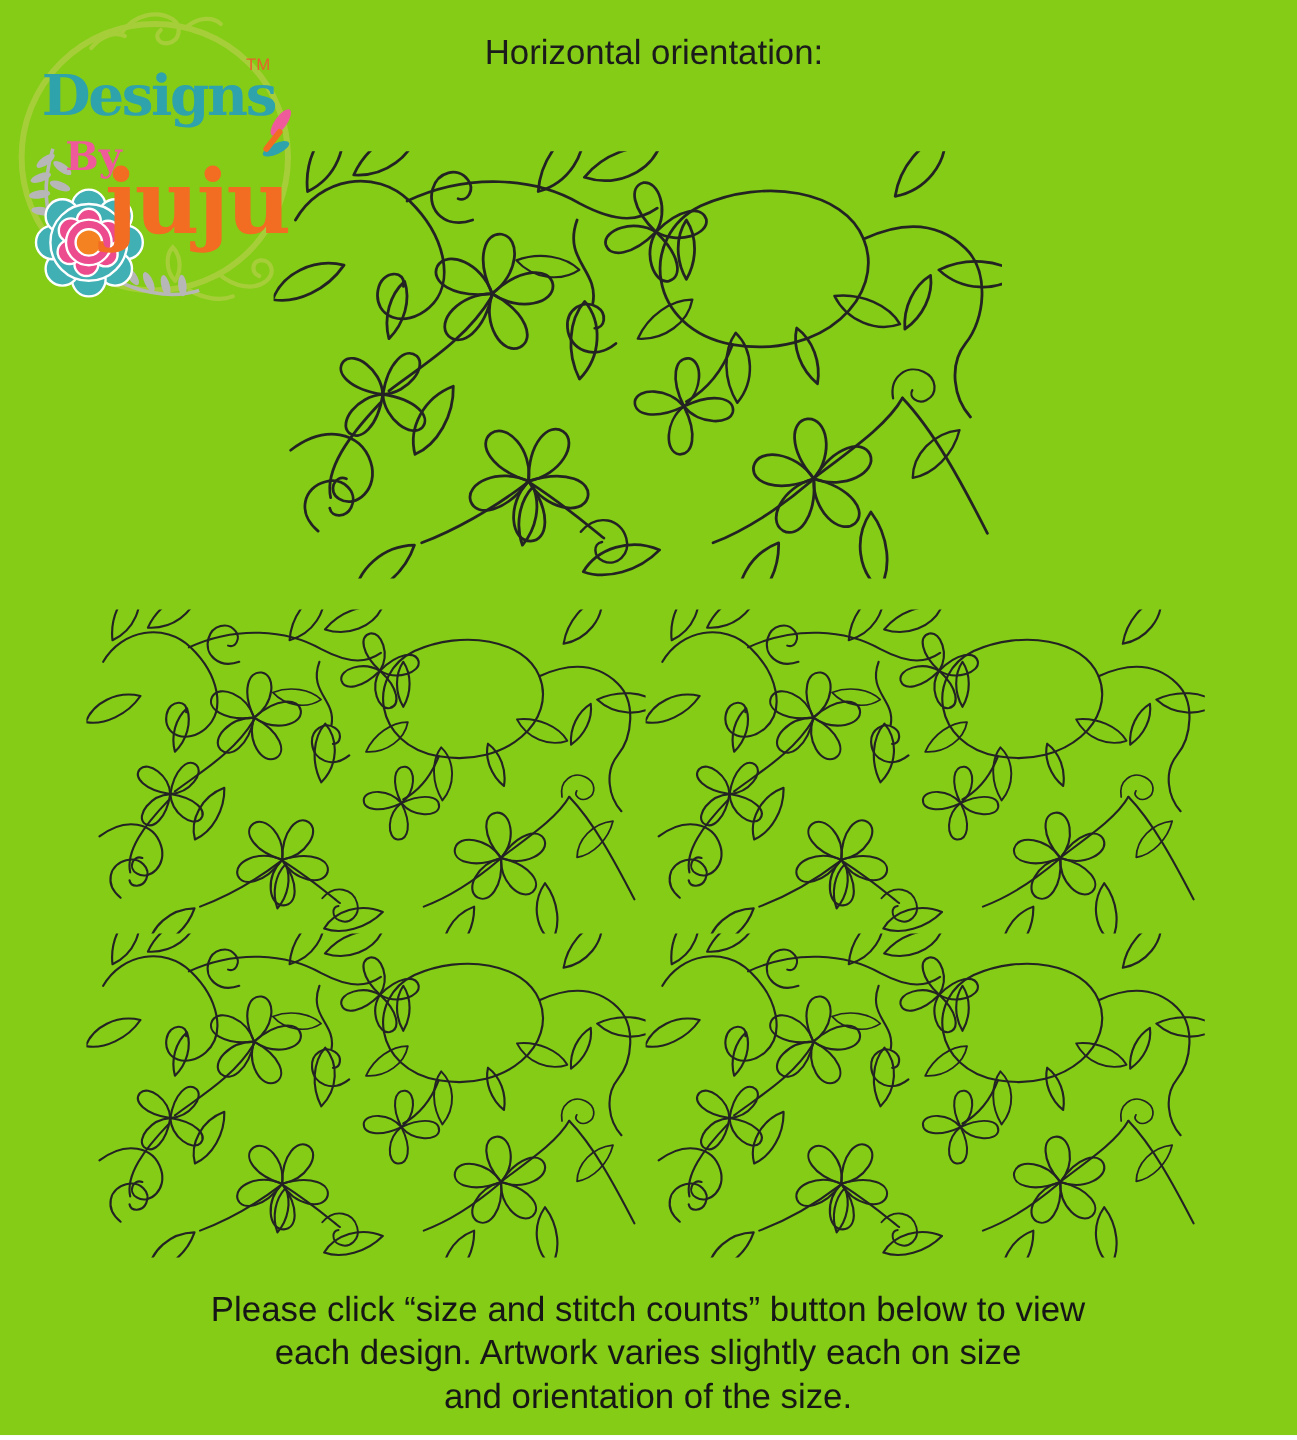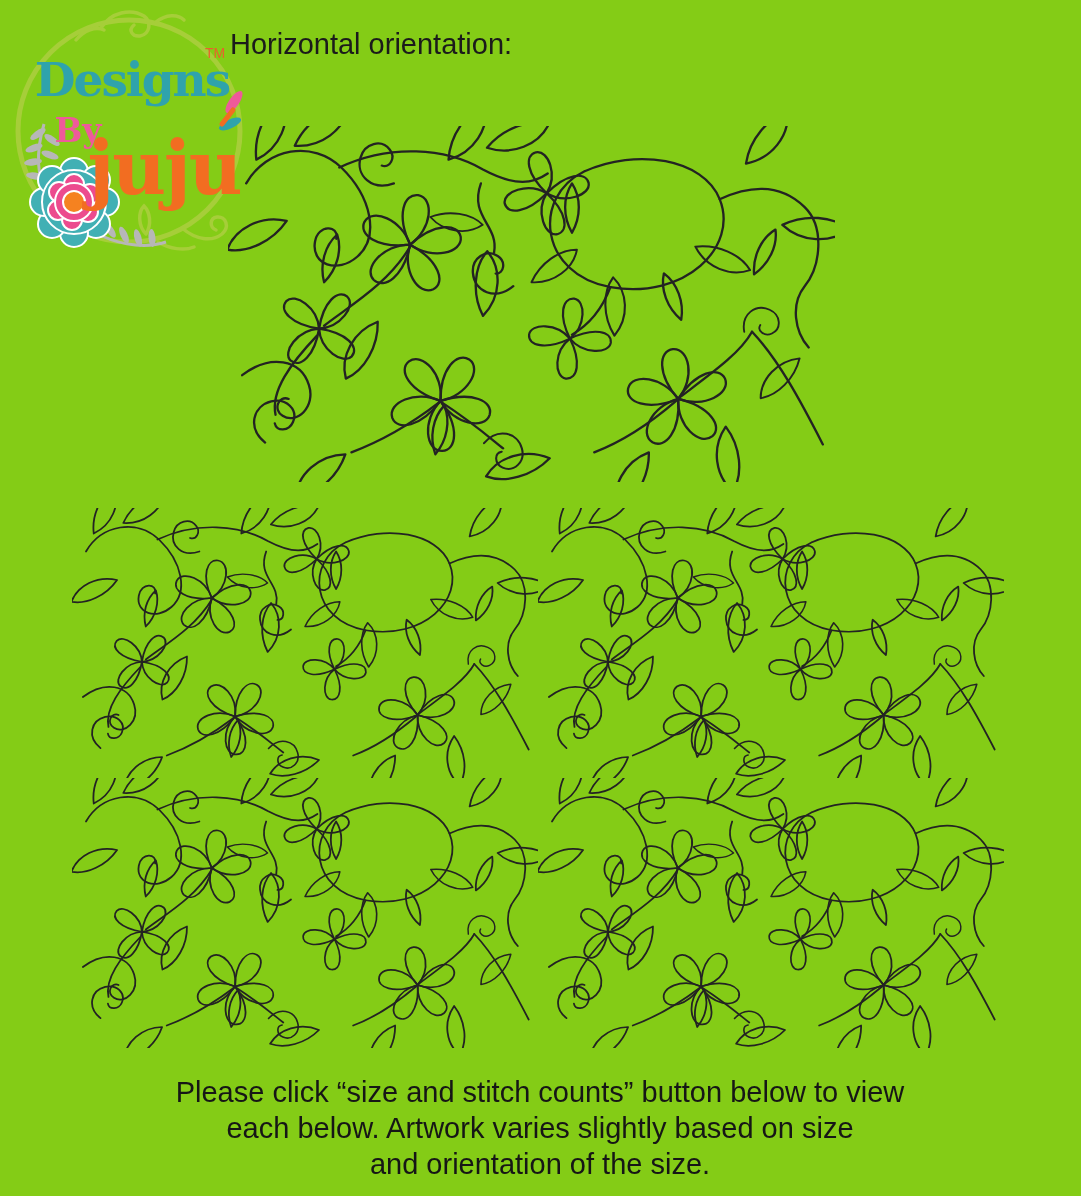--- a/index.html
+++ b/index.html
@@ -1,21 +1,21 @@
 <!DOCTYPE html>
 <html><head>
 <meta charset="utf-8">
 <style>
   html,body{margin:0;padding:0;background:#ffffff;}
   .canvas{
     position:relative;width:1081px;height:1196px;background:#84cc16;overflow:hidden;
     font-family:"Liberation Sans",sans-serif;color:#1b1b1b;
   }
   .logo{position:absolute;left:6px;top:6px;width:246px;height:246px;}
-  .header{position:absolute;left:230px;top:26px;width:630px;
+  .header{position:absolute;left:230px;top:26px;width:630px;text-align:center;
     font-size:29px;line-height:36px;color:#1b1b1b;}
   .header p{margin:0;}
   .top-block{position:absolute;left:228px;top:126px;width:607px;height:356px;}
   .grid{position:absolute;left:72px;top:508px;width:932px;height:540px;
     display:flex;flex-wrap:wrap;}
   .tile{width:466px;height:270px;display:block;}
   .footer{position:absolute;left:75px;top:1072px;width:930px;text-align:center;
     font-size:29px;line-height:32px;color:#161616;}
   .footer p{margin:4px;}
   svg{display:block;}
@@ -180,17 +180,17 @@
     <svg class="tile" viewBox="0 0 600 360" preserveAspectRatio="none">
         <use href="#tile"></use>
       </svg>
     <svg class="tile" viewBox="0 0 600 360" preserveAspectRatio="none">
         <use href="#tile"></use>
       </svg>
   </div>
 
   <div class="footer">
     <p>Please click “size and stitch counts” button below to view</p>
-    <p>each below. Artwork varies slightly based on size</p>
+    <p>each design. Artwork varies slightly each on size</p>
     <p>and orientation of the size.</p>
   </div>
 
 </div>
 
 </body></html>

